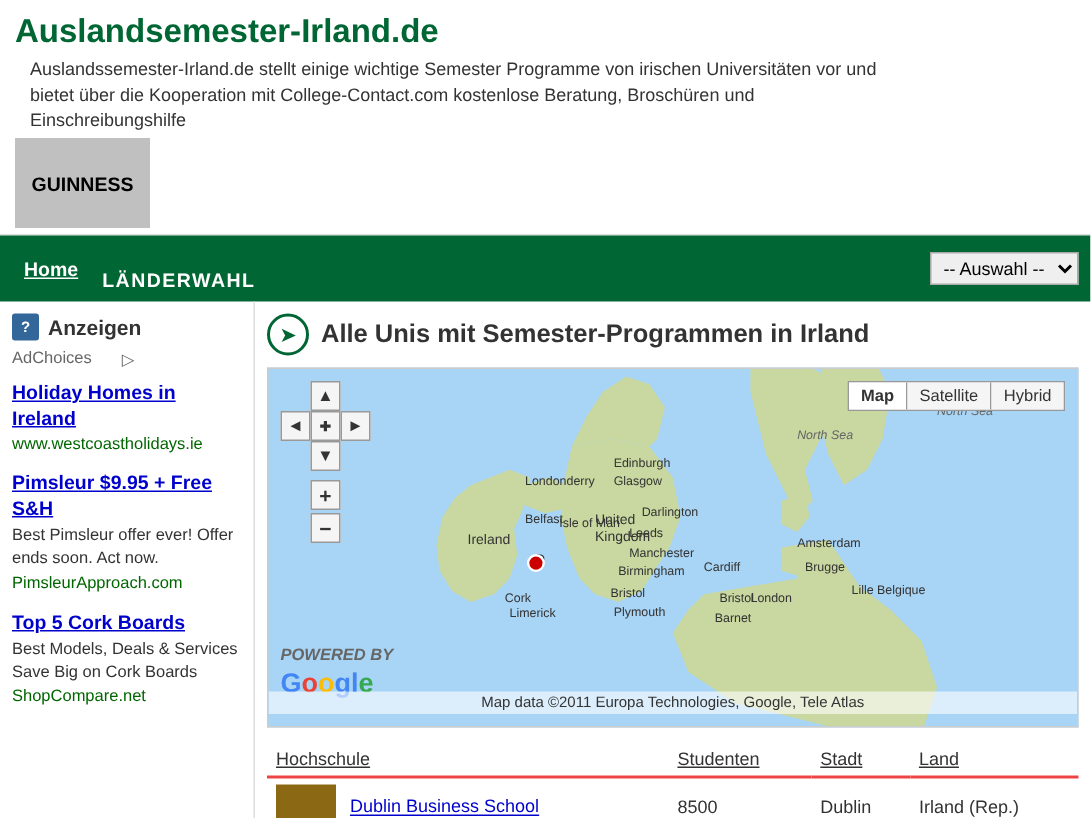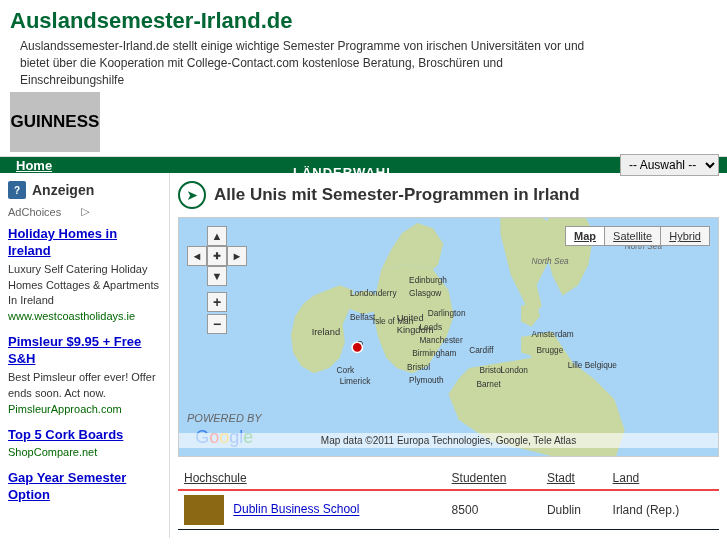--- a/index.html
+++ b/index.html
@@ -2,39 +2,39 @@
 <html><head>
   <meta charset="utf-8">
   <style>
     * { margin: 0; padding: 0; box-sizing: border-box; }
     body { font-family: Arial, sans-serif; font-size: 13px; color: #333; background: #fff; width: 727px; overflow-x: hidden; }
 
     
     #header { padding: 8px 28px 4px 10px; border-bottom: 1px solid #ddd; display: flex; justify-content: space-between; flex-direction: column; }
     #header-title { font-size: 22px; font-weight: bold; color: #333; }
     #header-title span { color: #006633; }
-    #header-logo { width: 90px; height: 60px; background: #c0c0c0; display: flex; align-items: center; justify-content: center; font-weight: bold; font-size: 17px; color: #000; flex-shrink: 0; }
+    #header-logo { width: 90px; height: 60px; background: #c0c0c0; display: flex; align-items: center; justify-content: center; font-weight: bold; font-size: 13px; color: #000; flex-shrink: 0; }
     #header-desc { font-size: 12px; color: #333; padding: 4px 10px; line-height: 1.4; max-width: 600px; }
 
     
-    #navbar { background: #006633; display: flex; align-items: center; padding: 0; height: 16px; }
+    #navbar { background: #006633; display: flex; align-items: center; padding: 0; height: 44px; }
     #nav-home { color: #fff; padding: 8px 16px; font-size: 13px; font-weight: bold; text-decoration: underline; cursor: pointer; }
-    #nav-laenderwahl { color: #fff; font-size: 13px; font-weight: bold; flex: 1; text-align: center; letter-spacing: 1px; margin-top: 15px; }
+    #nav-laenderwahl { color: #fff; font-size: 13px; font-weight: bold; flex: 1; text-align: left; letter-spacing: 1px; margin-top: 15px; }
     #nav-select-wrap { padding-right: 8px; }
     #nav-select { font-size: 12px; padding: 2px 4px; border: 1px solid #aaa; }
 
     
     #main { display: flex; }
 
     
     #sidebar { width: 170px; min-width: 170px; border-right: 1px solid #ddd; padding: 8px; }
     #sidebar-header { display: flex; align-items: center; gap: 6px; margin-bottom: 6px; }
     #sidebar-icon { width: 18px; height: 18px; background: #369; color: #fff; font-size: 10px; font-weight: bold; display: flex; align-items: center; justify-content: center; border-radius: 2px; }
     #sidebar-title { font-size: 14px; font-weight: bold; color: #333; }
-    #ad-choices { font-size: 11px; color: #666; margin-bottom: 8px; display: flex; align-items: center; gap: 20px; }
+    #ad-choices { font-size: 11px; color: #666; margin-bottom: 8px; display: flex; gap: 20px; }
     .ad-block { margin-bottom: 12px; }
     .ad-block .ad-title { font-size: 13px; color: #0000cc; font-weight: bold; text-decoration: underline; cursor: pointer; line-height: 1.3; }
     .ad-block .ad-desc { font-size: 11px; color: #333; line-height: 1.4; margin-top: 2px; }
     .ad-block .ad-url { font-size: 11px; color: #006600; margin-top: 2px; }
     .gap-year { font-size: 13px; color: #0000cc; font-weight: bold; text-decoration: underline; cursor: pointer; line-height: 1.3; margin-top: 6px; }
 
     
     #content { flex: 1; padding: 8px; }
     #content-header { display: flex; align-items: center; gap: 8px; margin-bottom: 8px; }
     #content-icon { width: 28px; height: 28px; border-radius: 50%; border: 2px solid #006633; display: flex; align-items: center; justify-content: center; color: #006633; font-size: 14px; }
@@ -45,29 +45,29 @@
 
     
     #map-controls { position: absolute; top: 8px; left: 8px; z-index: 10; display: flex; flex-direction: column; align-items: center; gap: 0; }
     .map-btn { width: 20px; height: 20px; background: #f5f5f5; border: 1px solid #999; display: flex; align-items: center; justify-content: center; font-size: 11px; cursor: pointer; font-weight: bold; color: #333; }
     .map-btn-row { display: flex; }
     #map-zoom-plus { width: 20px; height: 20px; background: #f5f5f5; border: 1px solid #999; display: flex; align-items: center; justify-content: center; font-size: 14px; cursor: pointer; font-weight: bold; color: #333; margin-top: 6px; }
     #map-zoom-minus { width: 20px; height: 20px; background: #f5f5f5; border: 1px solid #999; display: flex; align-items: center; justify-content: center; font-size: 14px; cursor: pointer; font-weight: bold; color: #333; margin-top: 2px; }
 
     
     #map-type-btns { position: absolute; top: 8px; right: 8px; z-index: 10; display: flex; background: #f5f5f5; border: 1px solid #999; }
-    .map-type-btn { padding: 3px 8px; font-size: 11px; cursor: pointer; border-right: 1px solid #999; background: #f5f5f5; text-decoration: underline; }
+    .map-type-btn { padding: 3px 8px; font-size: 11px; cursor: pointer; border-right: 1px solid #999; background: #f5f5f5; }
     .map-type-btn:last-child { border-right: none; }
     .map-type-btn.active { background: #fff; font-weight: bold; }
 
     
     #map-svg { position: absolute; top: 0; left: 0; width: 100%; height: 100%; }
 
     
-    #google-logo { position: absolute; bottom: 8px; left: 8px; font-size: 18px; font-weight: normal; text-align: center; }
+    #google-logo { position: absolute; bottom: 18px; left: 8px; font-size: 18px; font-weight: bold; }
     #google-logo-g { color: #4285F4; }
     #google-logo-o1 { color: #EA4335; }
     #google-logo-o2 { color: #FBBC05; }
     #google-logo-gl { color: #4285F4; }
     #google-logo-e { color: #34A853; }
 
     #map-copyright { position: absolute; bottom: 8px; left: 0; right: 0; font-size: 10px; color: #333; background: rgba(255,255,255,0.6); padding: 2px 4px; text-align: center; }
 
     
     #results-table { width: 100%; border-collapse: collapse; font-size: 12px; }
@@ -112,39 +112,35 @@
       <div id="sidebar-icon">?</div>
       <div id="sidebar-title">Anzeigen</div>
     </div>
     <div id="ad-choices">
       <span>AdChoices</span>
       <span>▷</span>
     </div>
 
     <div class="ad-block">
       <div class="ad-title">Holiday Homes in Ireland</div>
-      <div class="ad-desc">Luxury Self Catering Holiday Homes Cottages &amp; Apartments In Ireland</div>
       <div class="ad-url">www.westcoastholidays.ie</div>
     </div>
 
     <div class="ad-block">
       <div class="ad-title">Pimsleur $9.95 + Free S&amp;H</div>
       <div class="ad-desc">Best Pimsleur offer ever! Offer ends soon. Act now.</div>
       <div class="ad-url">PimsleurApproach.com</div>
     </div>
 
     <div class="ad-block">
       <div class="ad-title">Top 5 Cork Boards</div>
+      <div class="ad-desc">Best Models, Deals &amp; Services Save Big on Cork Boards</div>
       <div class="ad-url">ShopCompare.net</div>
     </div>
 
-    <div>
-      <span class="gap-year">Gap Year Semester</span><br>
-      <span class="gap-year">Option</span>
-    </div>
   </div>
 
   <div id="content">
 
     <div id="content-header">
       <div id="content-icon">➤</div>
       <div id="content-title">Alle Unis mit Semester-Programmen in Irland</div>
     </div>
 
     <div id="map-container">

